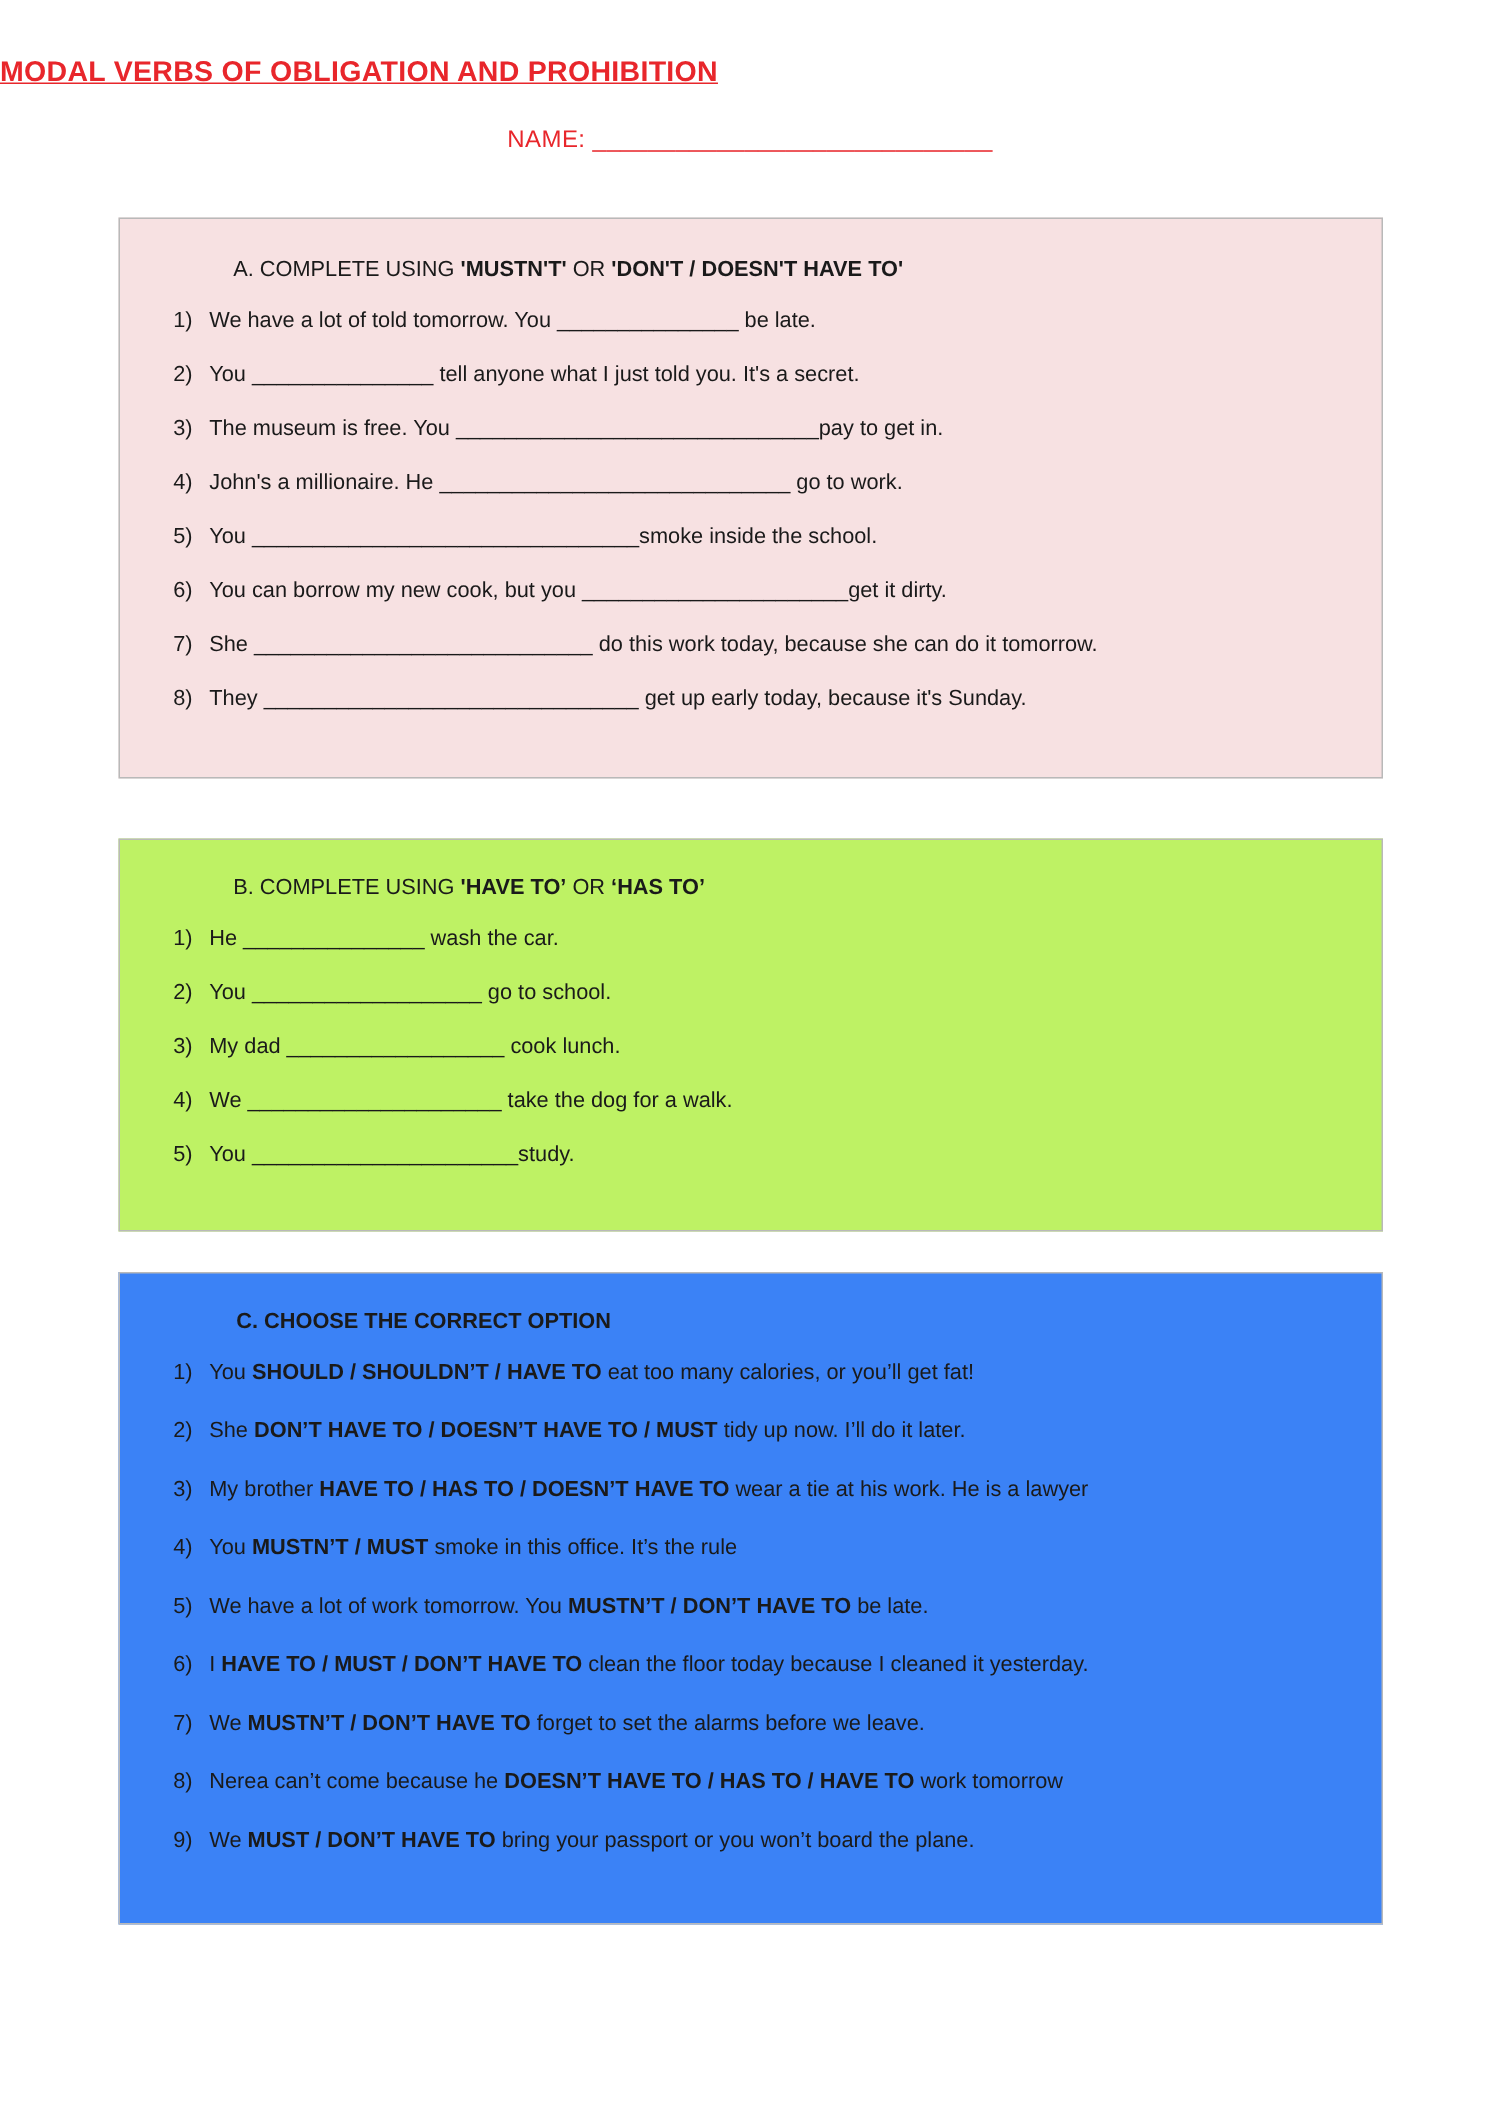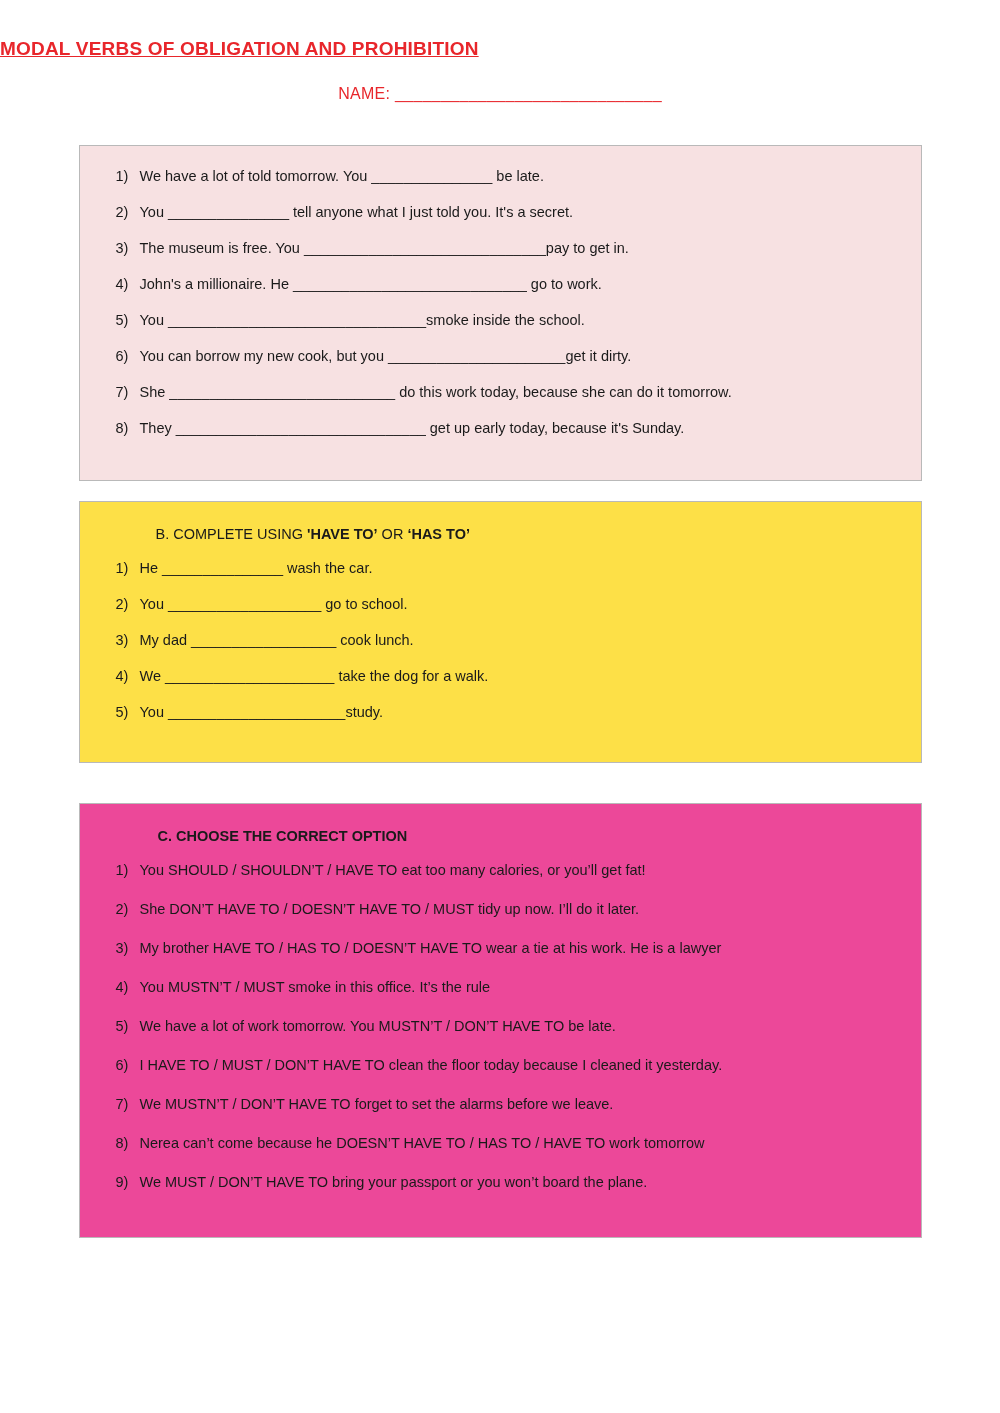--- a/index.html
+++ b/index.html
@@ -41,27 +41,27 @@
     margin: 0 auto;
     width: 843px;
     border: 1px solid #b9b9b9;
   }
   #section-a {
     margin-top: 42px;
     background: #f7e1e2;
     padding: 20px 26px 26px 26px;
   }
   #section-b {
-    margin-top: 20px;
-    background: #fde047;
+    margin-top: 40px;
+    background: #bef264;
     padding: 18px 26px 24px 26px;
   }
   #section-c {
-    margin-top: 40px;
-    background: #ec4899;
+    margin-top: 27px;
+    background: #3b82f6;
     padding: 18px 26px 26px 26px;
   }
   .section-heading {
     font-size: 14.5px;
     color: #1a1a1a;
     padding-left: 50px;
     margin-bottom: 16px;
     margin-top: 6px;
   }
   .section-heading b { font-weight: bold; }
@@ -86,32 +86,33 @@
     flex: 0 0 34px;
     text-align: left;
     padding-left: 10px;
     box-sizing: border-box;
     color: #1a1a1a;
   }
   .qtext {
     flex: 1;
     color: #1a1a1a;
   }
-  .qtext b { font-weight: normal; }
+  .qtext b { font-weight: bold; }
 </style>
 </head>
 <body>
 
 <div class="page">
 
   <div class="doc-title">MODAL VERBS OF OBLIGATION AND PROHIBITION</div>
 
   <div class="name-line">NAME: _____________________________</div>
 
   <div class="section" id="section-a">
+    <div class="section-heading">A. COMPLETE USING <b>'MUSTN'T'</b> OR <b>'DON'T / DOESN'T HAVE TO'</b></div>
     <ul class="qlist">
         <li class="qrow">
           <span class="qnum">1)</span>
           <span class="qtext">We have a lot of told tomorrow. You  _______________ be late.</span>
         </li>
         <li class="qrow">
           <span class="qnum">2)</span>
           <span class="qtext">You _______________ tell anyone what I just told you. It's a secret.</span>
         </li>
         <li class="qrow">

